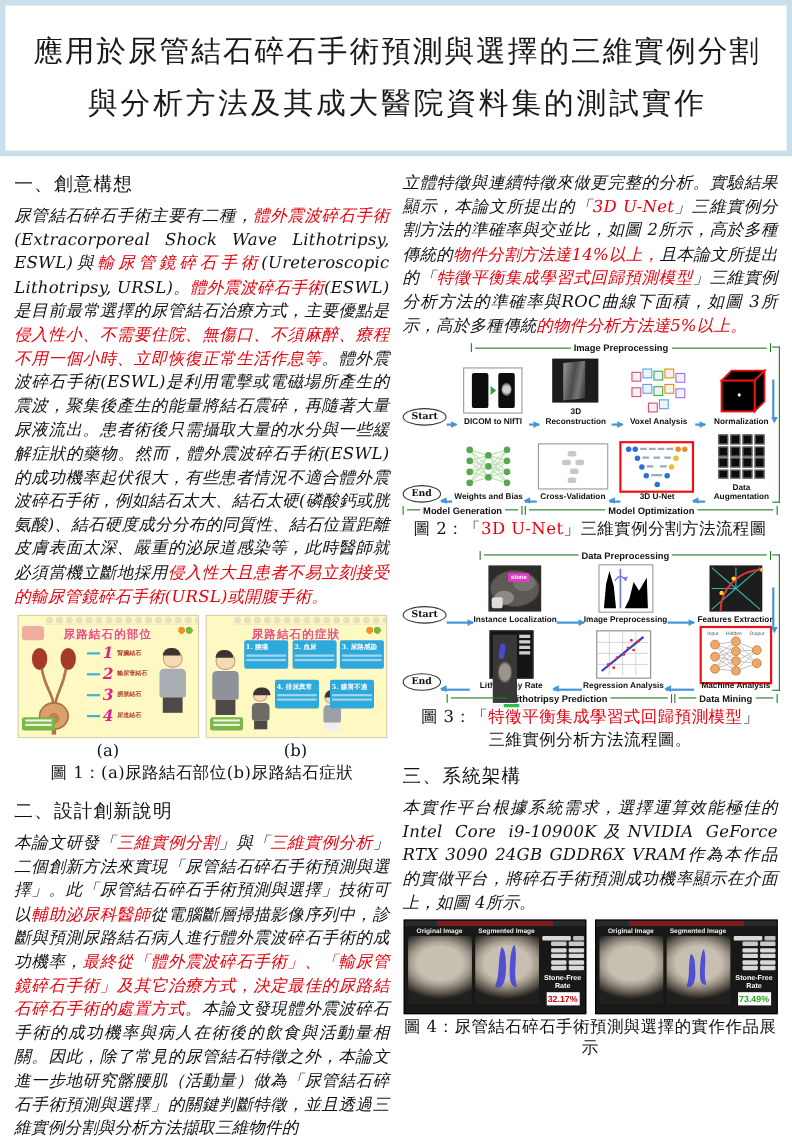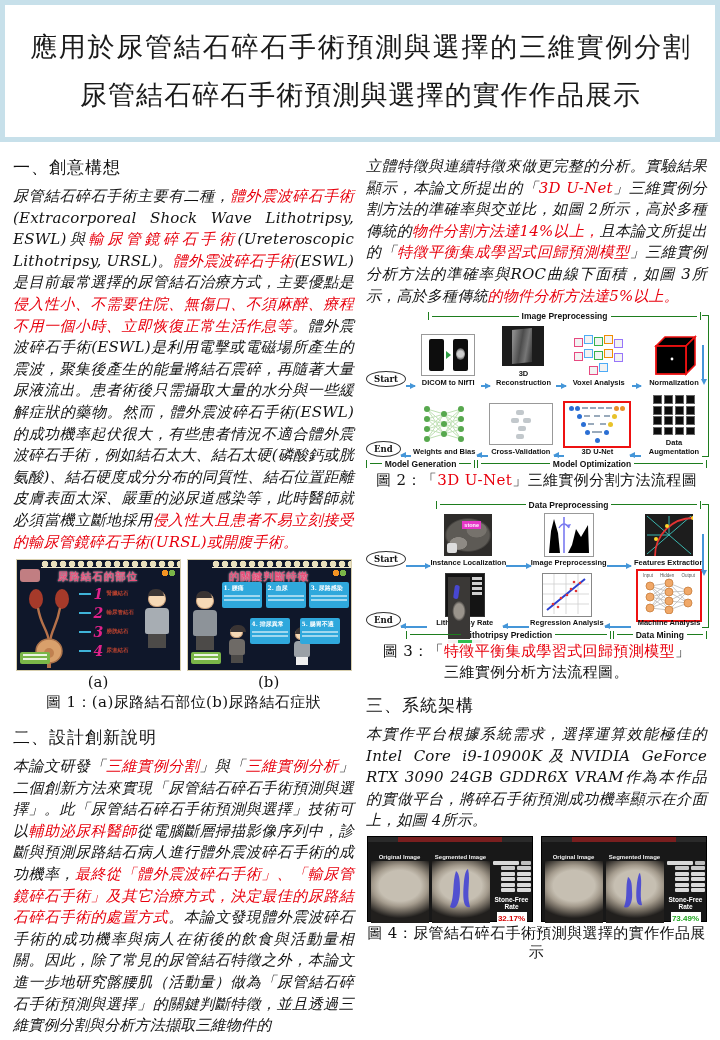--- a/index.html
+++ b/index.html
@@ -14,21 +14,21 @@
          text-align:justify;text-align-last:justify;}
 
   
   .cols{display:flex;gap:12px;padding:6px 13px 0;box-sizing:border-box;}
   .col{width:341px;flex:0 0 341px;}
   .heading{font-size:17px;font-weight:normal;margin:8px 0 7px;letter-spacing:1px;}
   .body{font-size:15px;line-height:21.6px;text-align:justify;margin:0 0 4px;letter-spacing:.2px;font-style:italic;}
 
   
   .fig1row{display:flex;gap:6px;justify-content:center;margin-top:6px;}
-  .poster{position:relative;width:165px;height:112px;background:#0f172a;border:1px solid #d8cfae;
+  .poster{position:relative;width:165px;height:112px;background:#fef9c3;border:1px solid #d8cfae;
           overflow:hidden;box-sizing:border-box;padding-left:24px;}
   .scallop{height:7px;background:radial-gradient(circle at 4px 4px,#e9e0bd 3px,rgba(0,0,0,0) 3.6px);
            background-size:9px 7px;background-repeat:repeat-x;border-bottom:1px solid #efe8cd;}
   .pbadge{position:absolute;left:3px;top:9px;width:20px;height:13px;background:#e99;border-radius:3px;opacity:.8;}
   .plogo{position:absolute;right:4px;top:9px;width:14px;height:8px;background:
          radial-gradient(circle at 3px 4px,#f39322 3px,rgba(0,0,0,0) 3.4px),
          radial-gradient(circle at 10px 4px,#7ab648 3px,rgba(0,0,0,0) 3.4px);}
   .ptitle{position:absolute;left:0;right:0;top:10px;text-align:center;font-size:10.5px;font-weight:bold;
           color:#e8507a;letter-spacing:1px;text-shadow:0 0 2px #fff;}
   .pgreen{position:absolute;left:3px;bottom:6px;width:30px;height:12px;background:#7ab648;border-radius:2px;}
@@ -130,21 +130,21 @@
   .lrate .ctl i{height:3px;background:#cfcfcf;}
   .lrate .gr{height:6px;background:#f2f2f2;display:flex;align-items:center;justify-content:center;}
   .lrate .gr i{width:14px;height:2.5px;background:#2fbf4f;}
   .fc3cap{font-size:15px;text-align:center;margin:2px 0 0;letter-spacing:.4px;}
 
   
   .fig4row{display:flex;gap:8px;justify-content:center;margin-top:4px;}
   .f4win{position:relative;width:166px;height:86px;background:#181818;border:1px solid #000;
          box-sizing:border-box;font-family:"Liberation Sans",sans-serif;}
   .f4tb{height:5px;background:linear-gradient(90deg,#2a2a2a 0 18%,#7a1f1f 18% 82%,#2a2a2a 82%);}
-  .f4main{display:flex;gap:3px;padding:11px 3px;}
+  .f4main{display:flex;gap:3px;padding:1px 3px;}
   .f4p{width:58px;}
   .f4p .cap{color:#eee;font-size:6px;font-weight:bold;text-align:center;height:8px;line-height:8px;}
   .ct{width:58px;height:62px;background:
       radial-gradient(46px 34px at 50% 40%,#c6bfb2 0 45%,#a49b8d 60%,#6e675d 75%,#211f1d 95%),#141414;
       position:relative;overflow:hidden;}
   .ct svg{position:absolute;left:0;top:0;}
   .f4side{flex:1;display:flex;flex-direction:column;gap:1.5px;padding-top:8px;}
   .f4side .row{display:flex;gap:2px;justify-content:flex-end;}
   .f4side .row i{height:4px;background:#d9d9d9;border-radius:1px;}
   .f4side .row .a{width:26px;} .f4side .row .b{width:10px;background:#bdbdbd;}
@@ -153,21 +153,21 @@
   .ratebox{margin:1px 4px 0;background:#fff;height:12px;display:flex;align-items:center;justify-content:center;
            font-size:8px;font-weight:bold;}
 </style>
 </head>
 <body>
 
 <div class="page">
 
   <div class="titlebox">
     <div class="tline">應用於尿管結石碎石手術預測與選擇的三維實例分割</div>
-    <div class="tline" style="width:560px">尿管結石碎石手術預測與選擇的實作作品展示</div>
+    <div class="tline" style="width:560px">與分析方法及其成大醫院資料集的測試實作</div>
   </div>
 
   <div class="cols">
 
     <div class="col">
       <div class="heading">一、創意構想</div>
       <p class="body"><span>尿管結石碎石手術主要有二種，</span><span class="red">體外震波碎石手術</span><span>(Extracorporeal Shock Wave Lithotripsy, ESWL)與</span><span class="red">輸尿管鏡碎石手術</span><span>(Ureteroscopic Lithotripsy, URSL)。</span><span class="red">體外震波碎石手術</span><span>(ESWL)是目前最常選擇的尿管結石治療方式，主要優點是</span><span class="red">侵入性小、不需要住院、無傷口、不須麻醉、療程不用一個小時、立即恢復正常生活作息等</span><span>。體外震波碎石手術(ESWL)是利用電擊或電磁場所產生的震波，聚集後產生的能量將結石震碎，再隨著大量尿液流出。患者術後只需攝取大量的水分與一些緩解症狀的藥物。然而，體外震波碎石手術(ESWL)的成功機率起伏很大，有些患者情況不適合體外震波碎石手術，例如結石太大、結石太硬(磷酸鈣或胱氨酸)、結石硬度成分分布的同質性、結石位置距離皮膚表面太深、嚴重的泌尿道感染等，此時醫師就必須當機立斷地採用</span><span class="red">侵入性大且患者不易立刻接受的輸尿管鏡碎石手術(URSL)或開腹手術。</span></p>
 
       <div class="fig1row">
 
@@ -216,21 +216,21 @@
           </div>
           <div class="pgreen">
               <i></i>
               <i></i>
             </div>
         </div>
 
         <div class="poster">
           <div class="scallop"></div>
           <div class="plogo"></div>
-          <div class="ptitle">的關鍵判斷特徵</div>
+          <div class="ptitle">尿路結石的症狀</div>
           <div class="a-man" style="left:2px;right:auto;top:32px">
             <div class="man-head"></div>
             <div class="man-body" style="background:#8d9399"></div>
             <div class="man-legs"></div>
           </div>
           <div class="a-man small-man" style="left:34px;right:auto;top:66px">
             <div class="man-head"></div>
             <div class="man-body" style="background:#6e6a66"></div>
             <div class="man-legs"></div>
           </div>

